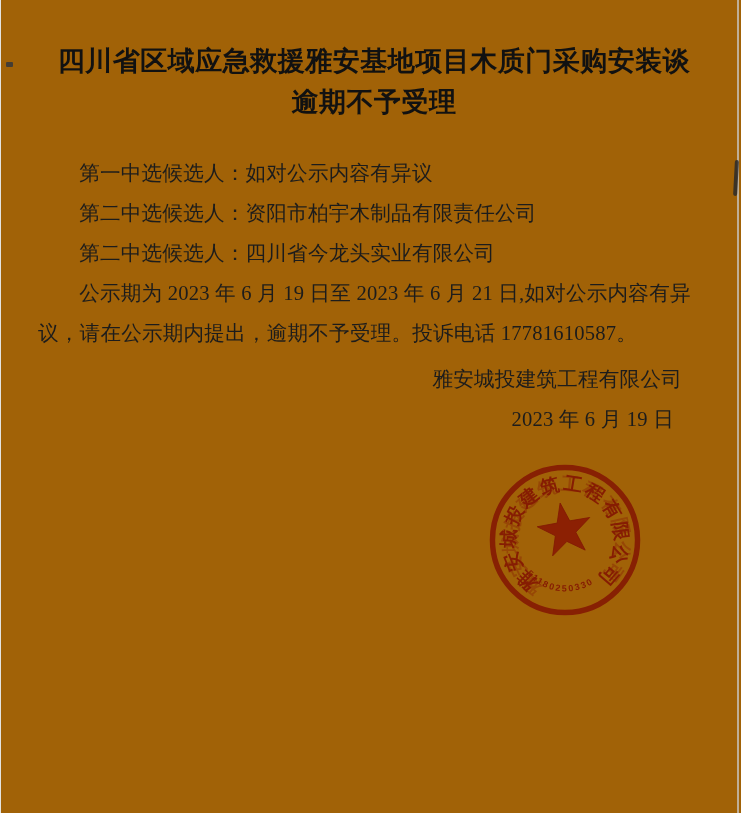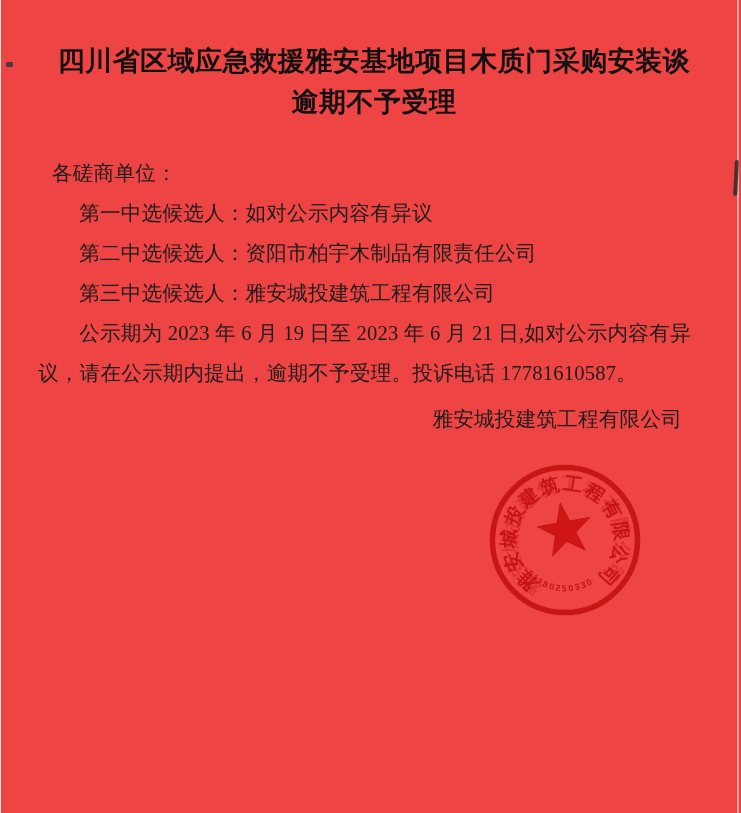--- a/index.html
+++ b/index.html
@@ -1,19 +1,19 @@
 <!DOCTYPE html>
 <html><head>
 <meta charset="utf-8">
 <style>
   html,body{margin:0;padding:0;background:#ffffff;}
   .page{
     position:relative;
     width:741px;height:813px;
-    background:#ef4444;
+    background:#a16207;
     overflow:hidden;
     font-family:"Liberation Serif","DejaVu Serif",serif;
     color:#1c1c1c;
   }
   .content{
     position:absolute;top:0;left:0;
     width:741px;
     padding:41px 31px 0 38px;
     box-sizing:border-box;
   }
@@ -83,31 +83,31 @@
 <div class="page">
 
   <div class="content">
 
     <h1 class="doc-title"><span>四川省区域应急救援雅安基地项目木质门采购安装谈</span><br>
       <span>逾期不予受理</span>
     </h1>
 
     <div class="body-text">
 
-      <p class="salutation">各磋商单位：</p>
 
 
 
       <p class="para-indent">第一中选候选人：如对公示内容有异议</p>
       <p class="para-indent">第二中选候选人：资阳市柏宇木制品有限责任公司</p>
-      <p class="para-indent">第三中选候选人：雅安城投建筑工程有限公司</p>
+      <p class="para-indent">第二中选候选人：四川省今龙头实业有限公司</p>
 
       <p class="para-indent">公示期为 2023 年 6 月 19 日至 2023 年 6 月 21 日,如对公示内容有异议，请在公示期内提出，逾期不予受理。投诉电话 17781610587。</p>
 
       <p class="signature-company">雅安城投建筑工程有限公司</p>
+      <p class="signature-date">2023 年 6 月 19 日</p>
 
     </div>
   </div>
 
   <svg class="seal" viewBox="0 0 200 200">
     <g fill="#cf332e">
       <circle cx="100" cy="100" r="93" fill="none" stroke="#cf332e" stroke-width="7" opacity="0.92"></circle>
 
       <defs>
         <path id="seal-arc-path" d="M 100 164 A 64 64 0 1 1 100.01 164" fill="none"></path>

